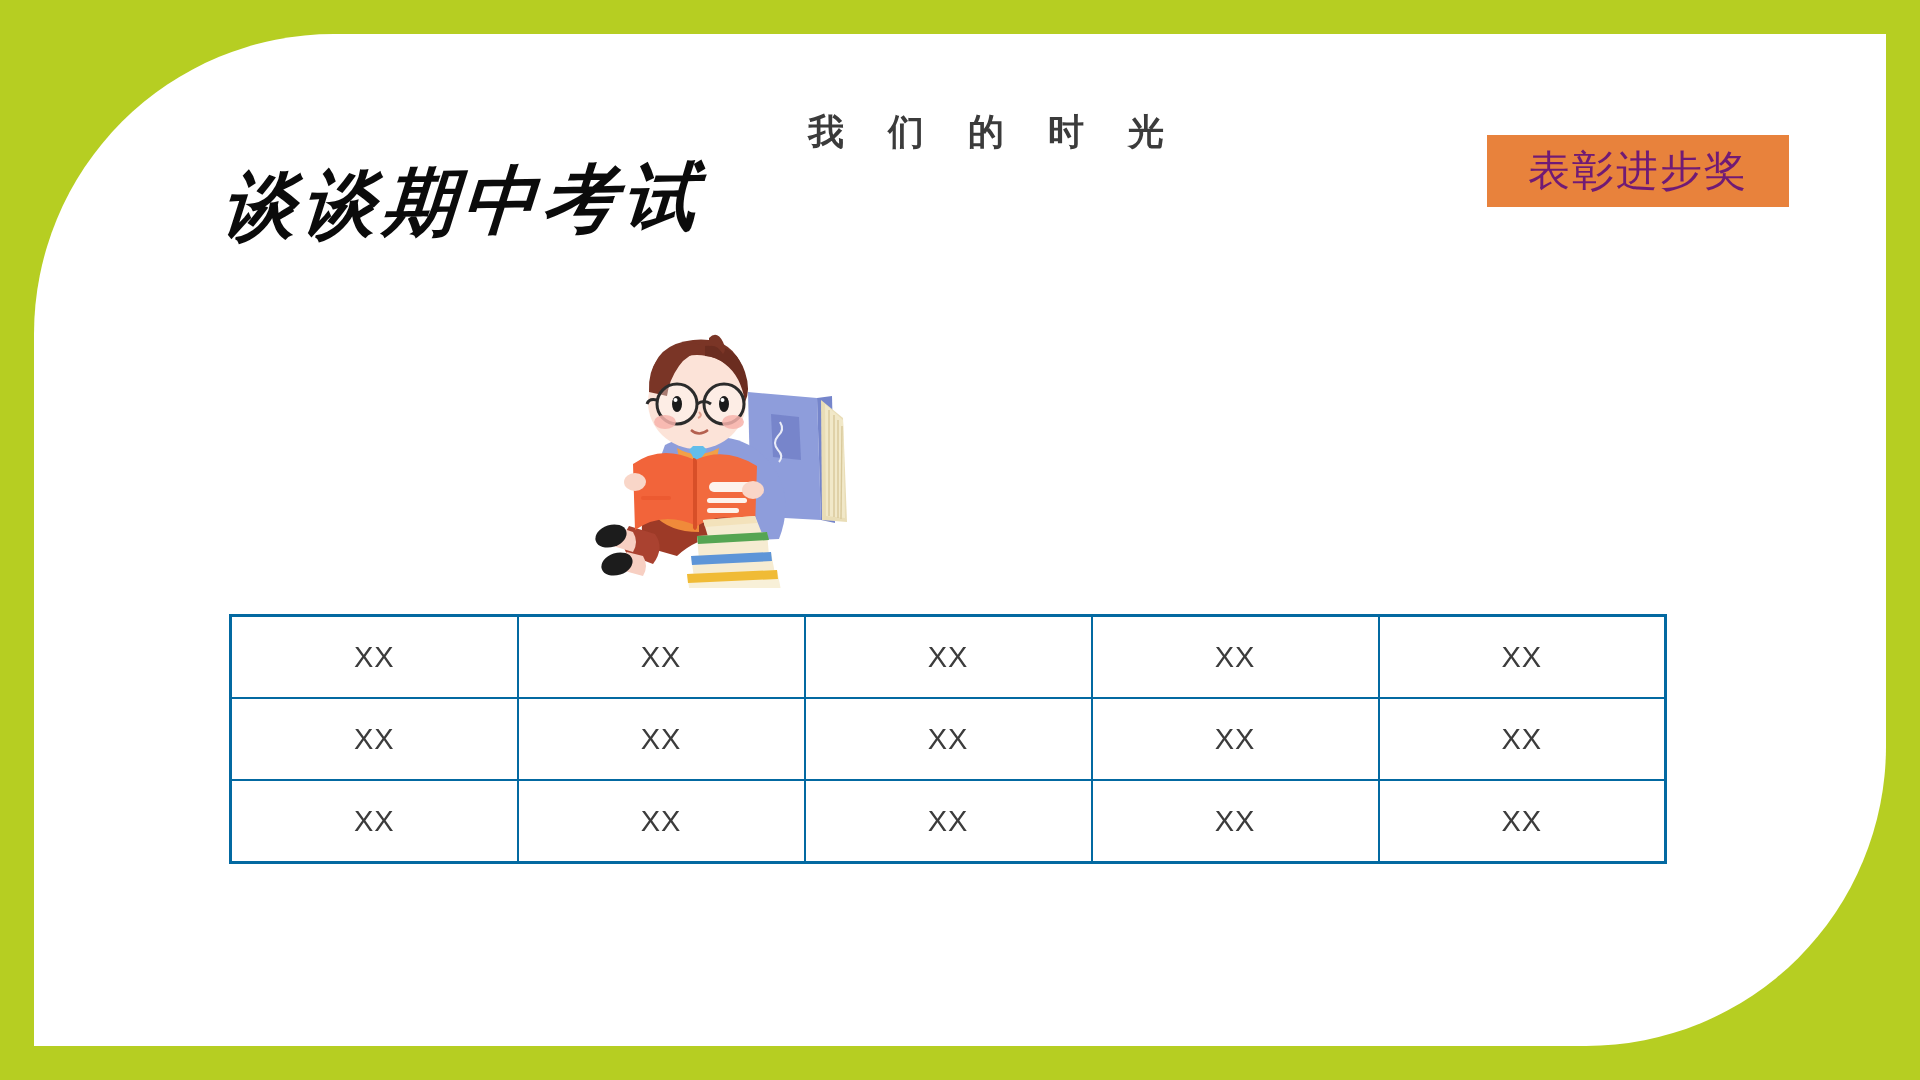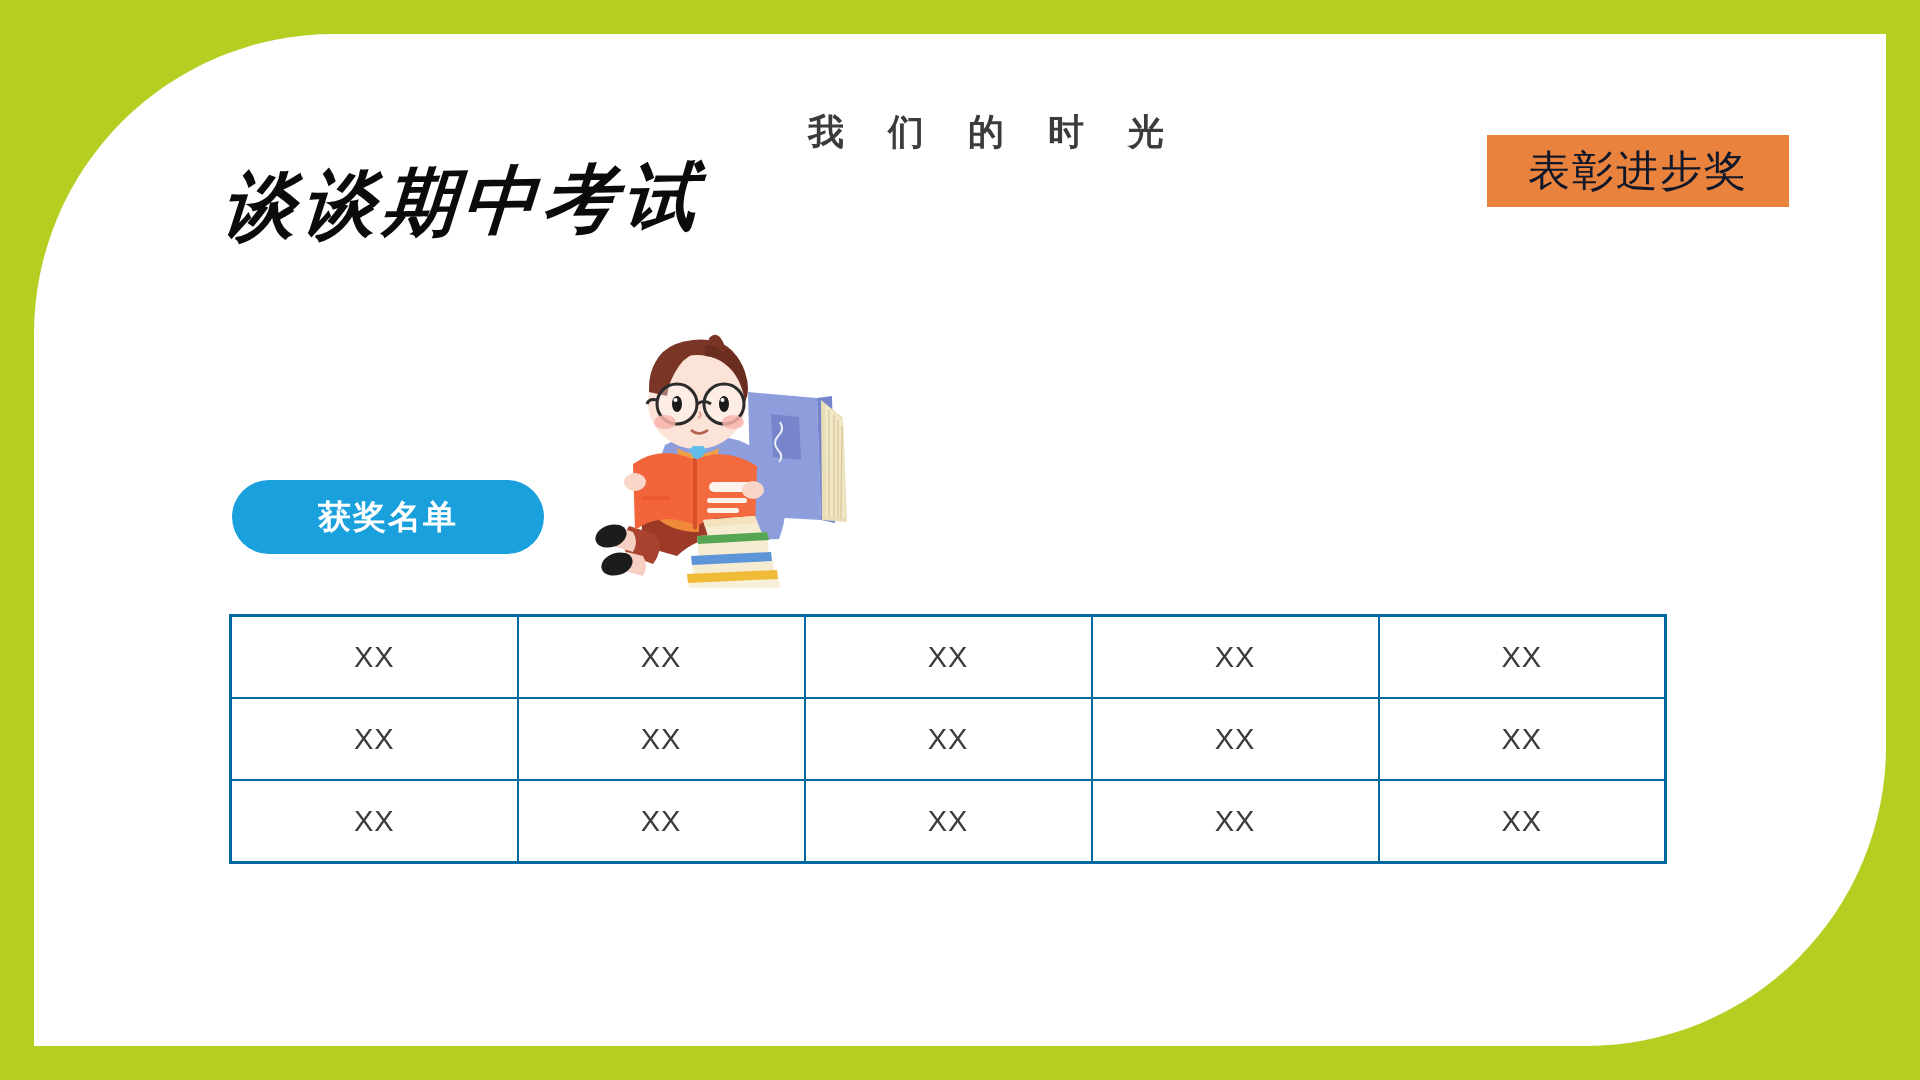--- a/index.html
+++ b/index.html
@@ -77,21 +77,21 @@
     background: #e8823c;
     display: flex;
     align-items: center;
     justify-content: center;
   }
   .badge-label {
     font-family: "Liberation Serif", "DejaVu Serif", serif;
     font-size: 42px;
     font-weight: 400;
     letter-spacing: 2px;
-    color: #0f172a;
+    color: #701a75;
     white-space: nowrap;
   }
 
   
   .pill-button {
     position: absolute;
     left: 232px;
     top: 480px;
     width: 312px;
     height: 74px;
@@ -155,23 +155,20 @@
   <div class="card"></div>
 
   <div class="section-header">我 们 的 时 光</div>
 
   <div class="main-title">谈谈期中考试</div>
 
   <div class="badge">
     <span class="badge-label">表彰进步奖</span>
   </div>
 
-  <button class="pill-button">
-    <span class="pill-button-label">获奖名单</span>
-  </button>
 
   <div class="illustration">
     <svg viewBox="0 0 290 258" xmlns="http://www.w3.org/2000/svg">
 
       <path d="M163 62 L232 68 L236 190 L166 186 Z" fill="#8e9ddb"></path>
       <path d="M232 68 L236 190 L250 193 L247 66 Z" fill="#7585cb"></path>
 
       <path d="M186 84 L214 87 L216 130 L188 127 Z" fill="#6f7ec6" opacity="0.75"></path>
       <path d="M195 92 q5 8 -2 14 q-6 7 0 14 q6 6 1 12" stroke="#e9ecf8" stroke-width="2" fill="none"></path>
 

